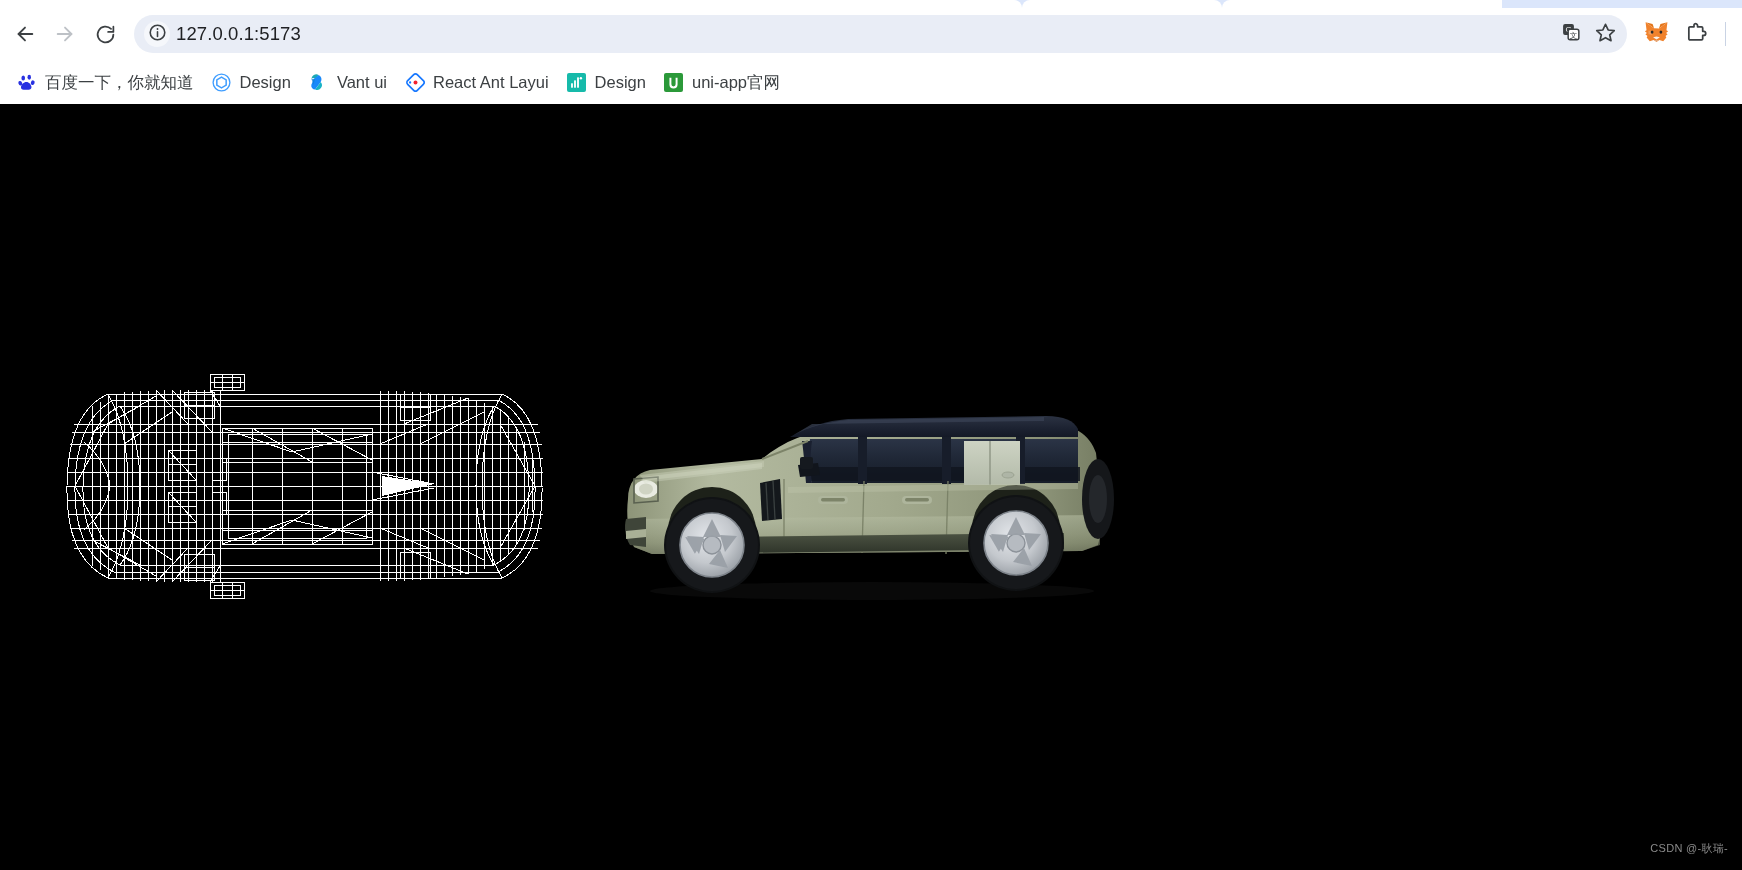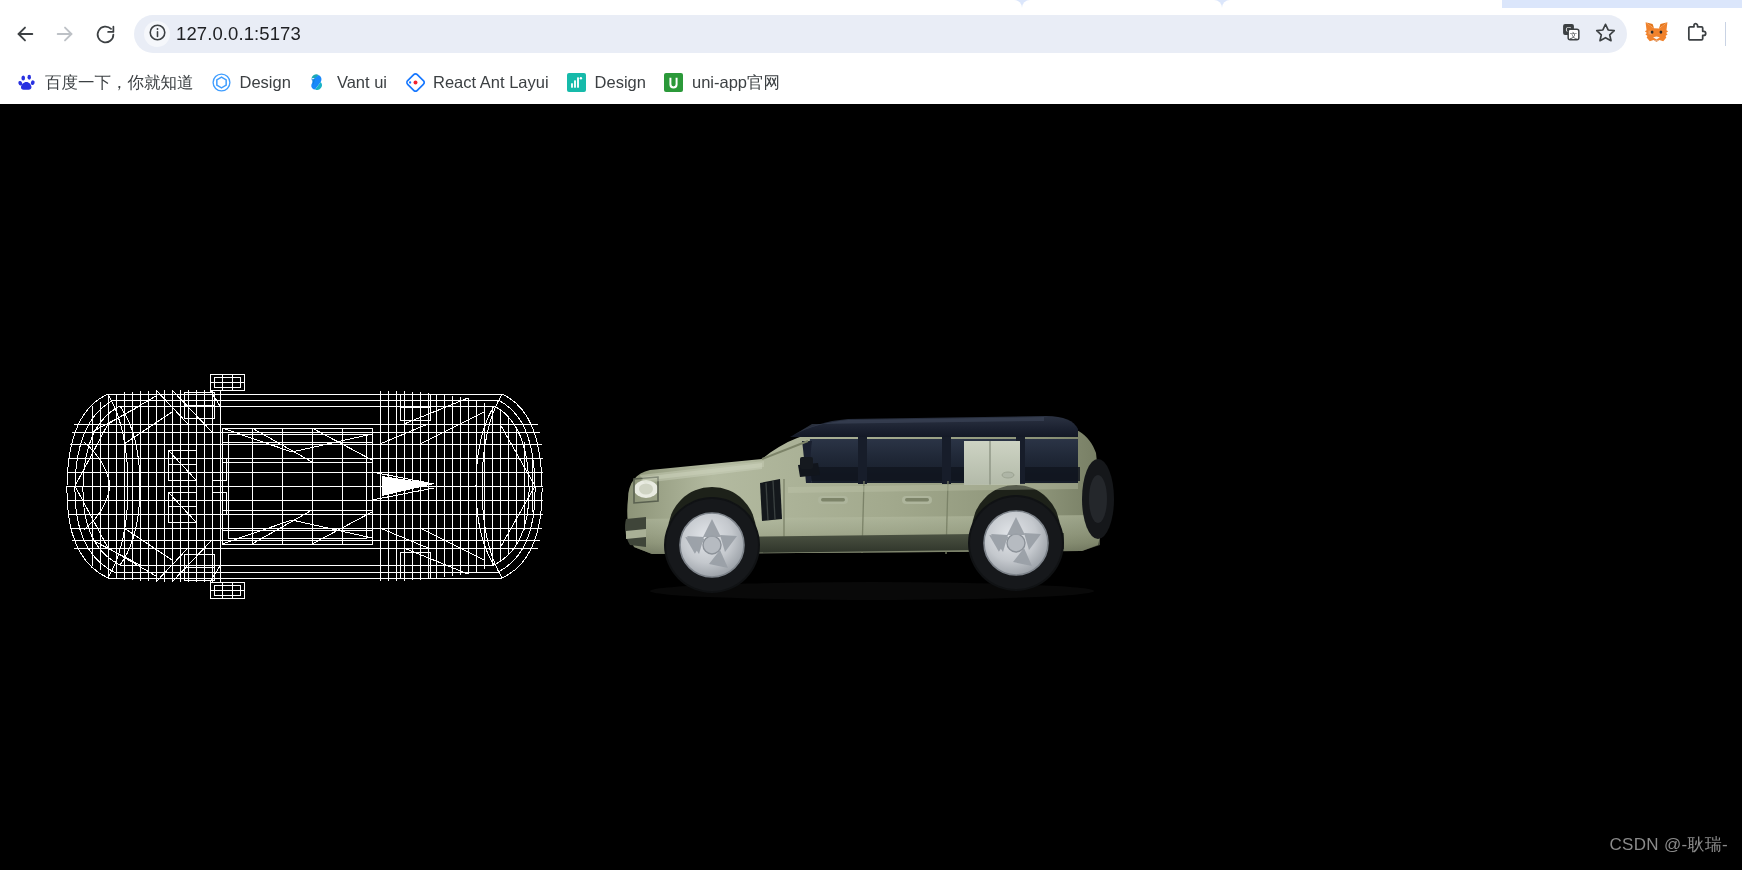--- a/index.html
+++ b/index.html
@@ -147,21 +147,21 @@
   .car-wrap {
     position: absolute;
     left: 612px; top: 275px;
     width: 520px; height: 230px;
   }
   .car-wrap svg { display:block; width:100%; height:100%; }
 
   .watermark {
     position: absolute;
     right: 14px; bottom: 14px;
-    font-size: 17px;
+    font-size: 11px;
     color: #8a8a8a;
     letter-spacing: .3px;
     font-family: "Liberation Sans", sans-serif;
   }
 </style>
 </head>
 <body>
 
 <div id="browser">
 

